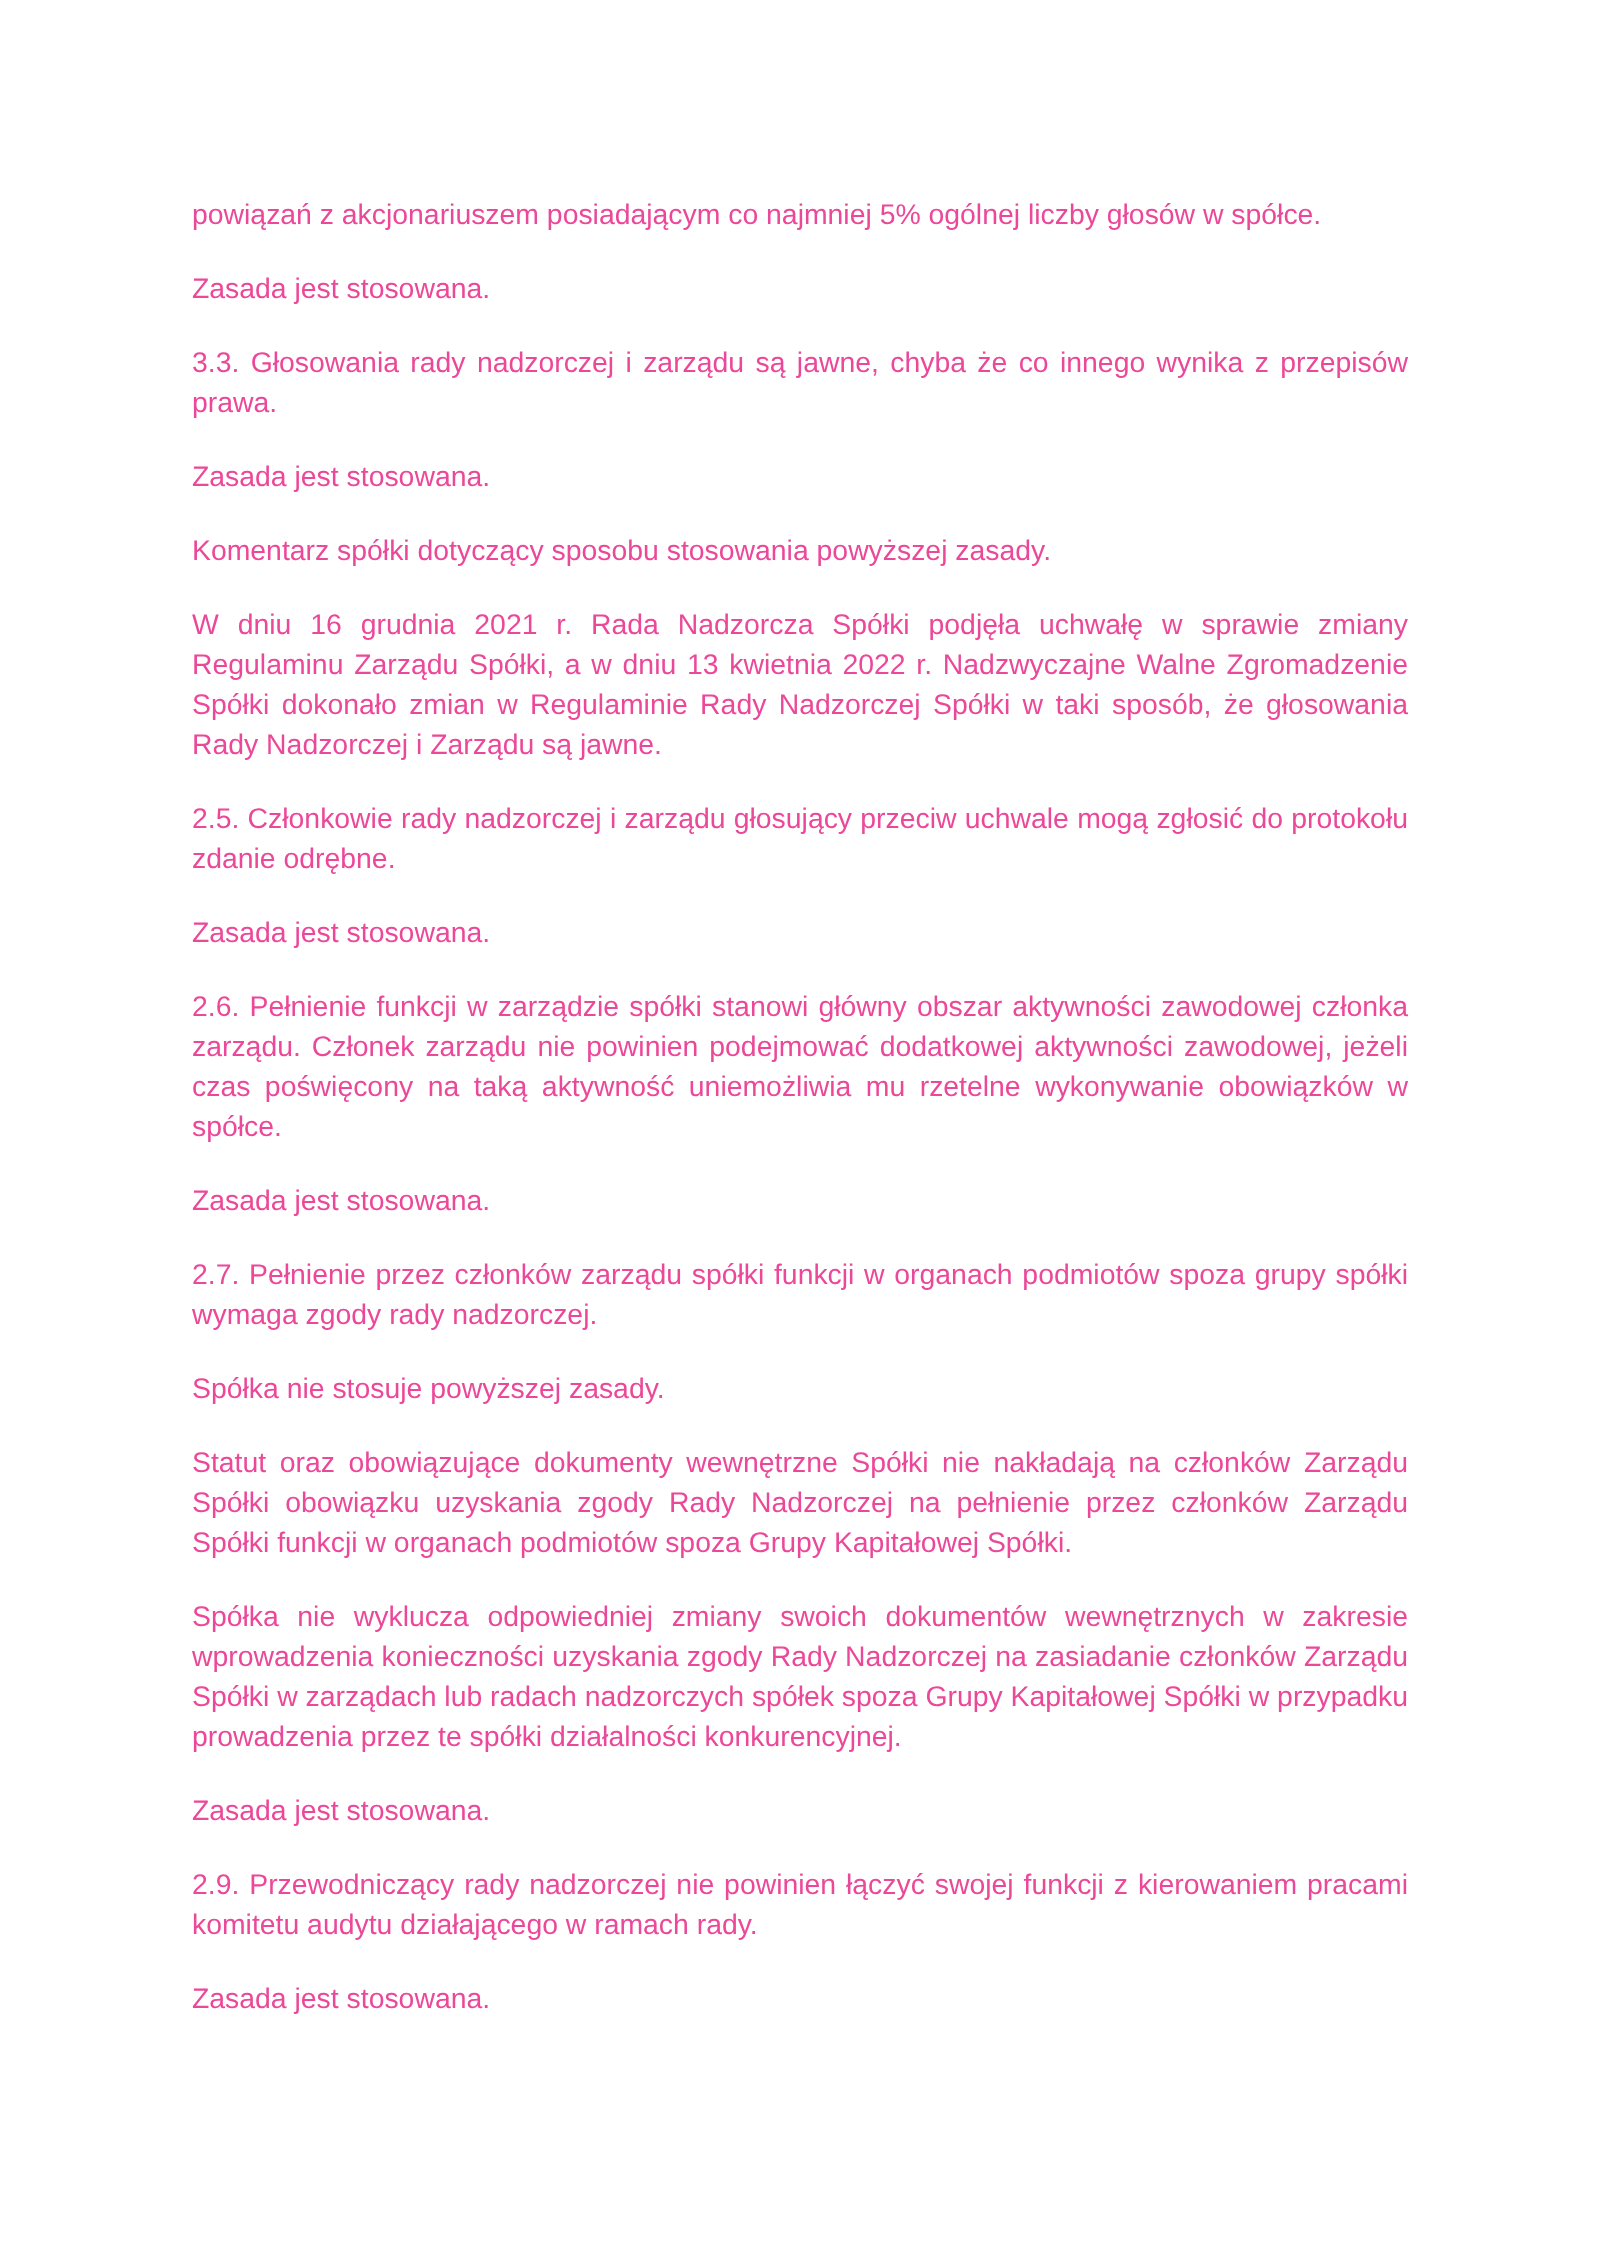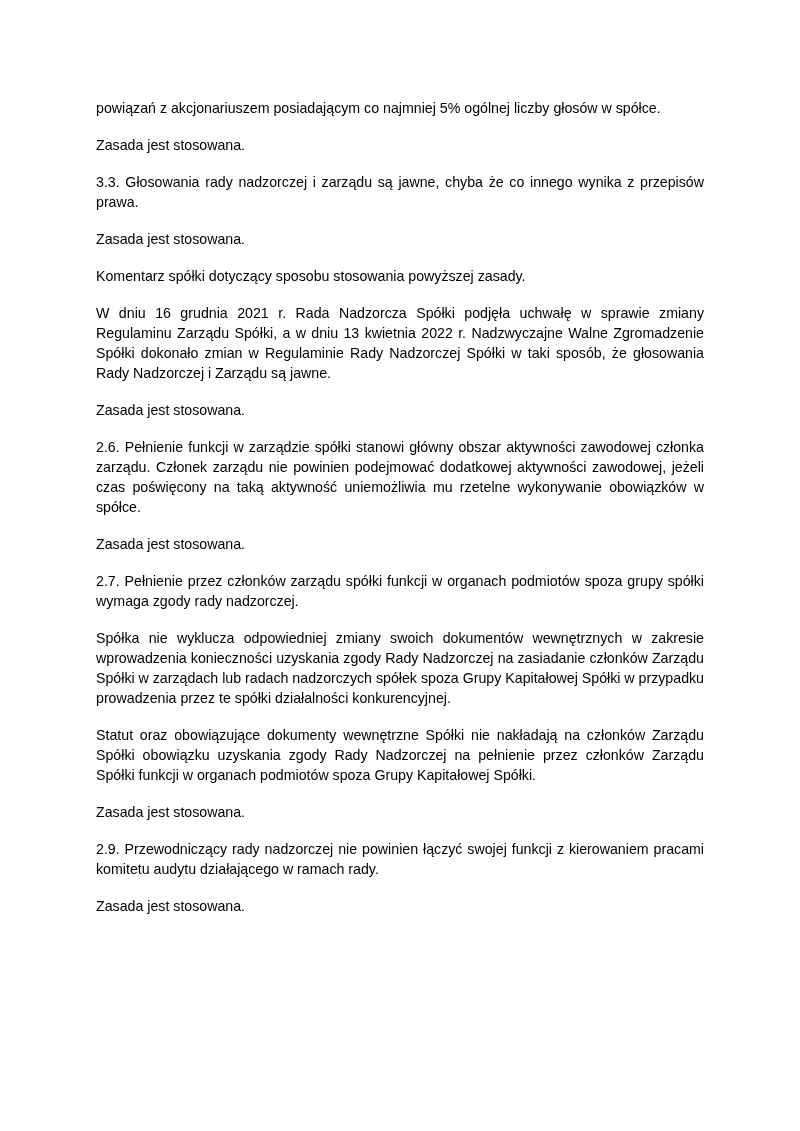--- a/index.html
+++ b/index.html
@@ -1,37 +1,39 @@
 <!DOCTYPE html>
 <html><head>
 <meta charset="utf-8">
 <style>
   html, body { margin: 0; padding: 0; background: #ffffff; }
   body { width: 800px; height: 1131px; position: relative; overflow: hidden; }
   .page {
     position: absolute; left: 96px; top: 98px; width: 608px;
     font-family: "Liberation Sans", sans-serif;
-    font-size: 14.2px; line-height: 20px; color: #000000;
+    font-size: 14.2px; line-height: 20px; color: #ec4899;
   }
   .p { margin: 0 0 17px 0; text-align: justify; }
   .u { text-underline-offset: 2px; text-decoration-thickness: 1px; margin: 0 0 17px 0; }
   .i { text-align: justify; margin: 0 0 17px 0; }
 </style>
 </head>
 <body>
 
 <div class="page">
   <p class="p">powiązań z akcjonariuszem posiadającym co najmniej 5% ogólnej liczby głosów w spółce.</p>
   <p class="u">Zasada jest stosowana.</p>
   <p class="p">3.3. Głosowania rady nadzorczej i zarządu są jawne, chyba że co innego wynika z przepisów prawa.</p>
   <p class="u">Zasada jest stosowana.</p>
   <p class="u">Komentarz spółki dotyczący sposobu stosowania powyższej zasady.</p>
   <p class="i">W dniu 16 grudnia 2021 r. Rada Nadzorcza Spółki podjęła uchwałę w sprawie zmiany Regulaminu Zarządu Spółki, a w dniu 13 kwietnia 2022 r. Nadzwyczajne Walne Zgromadzenie Spółki dokonało zmian w Regulaminie Rady Nadzorczej Spółki w taki sposób, że głosowania Rady Nadzorczej i Zarządu są jawne.</p>
+  <p class="p">2.5. Członkowie rady nadzorczej i zarządu głosujący przeciw uchwale mogą zgłosić do protokołu zdanie odrębne.</p>
   <p class="u">Zasada jest stosowana.</p>
   <p class="p">2.6. Pełnienie funkcji w zarządzie spółki stanowi główny obszar aktywności zawodowej członka zarządu. Członek zarządu nie powinien podejmować dodatkowej aktywności zawodowej, jeżeli czas poświęcony na taką aktywność uniemożliwia mu rzetelne wykonywanie obowiązków w spółce.</p>
   <p class="u">Zasada jest stosowana.</p>
   <p class="p">2.7. Pełnienie przez członków zarządu spółki funkcji w organach podmiotów spoza grupy spółki wymaga zgody rady nadzorczej.</p>
+  <p class="u">Spółka nie stosuje powyższej zasady.</p>
+  <p class="i">Statut oraz obowiązujące dokumenty wewnętrzne Spółki nie nakładają na członków Zarządu Spółki obowiązku uzyskania zgody Rady Nadzorczej na pełnienie przez członków Zarządu Spółki funkcji w organach podmiotów spoza Grupy Kapitałowej Spółki.</p>
   <p class="i">Spółka nie wyklucza odpowiedniej zmiany swoich dokumentów wewnętrznych w zakresie wprowadzenia konieczności uzyskania zgody Rady Nadzorczej na zasiadanie członków Zarządu Spółki w zarządach lub radach nadzorczych spółek spoza Grupy Kapitałowej Spółki w przypadku prowadzenia przez te spółki działalności konkurencyjnej.</p>
-  <p class="i">Statut oraz obowiązujące dokumenty wewnętrzne Spółki nie nakładają na członków Zarządu Spółki obowiązku uzyskania zgody Rady Nadzorczej na pełnienie przez członków Zarządu Spółki funkcji w organach podmiotów spoza Grupy Kapitałowej Spółki.</p>
   <p class="u">Zasada jest stosowana.</p>
   <p class="p">2.9. Przewodniczący rady nadzorczej nie powinien łączyć swojej funkcji z kierowaniem pracami komitetu audytu działającego w ramach rady.</p>
   <p class="u">Zasada jest stosowana.</p>
 </div>
 
 </body></html>

